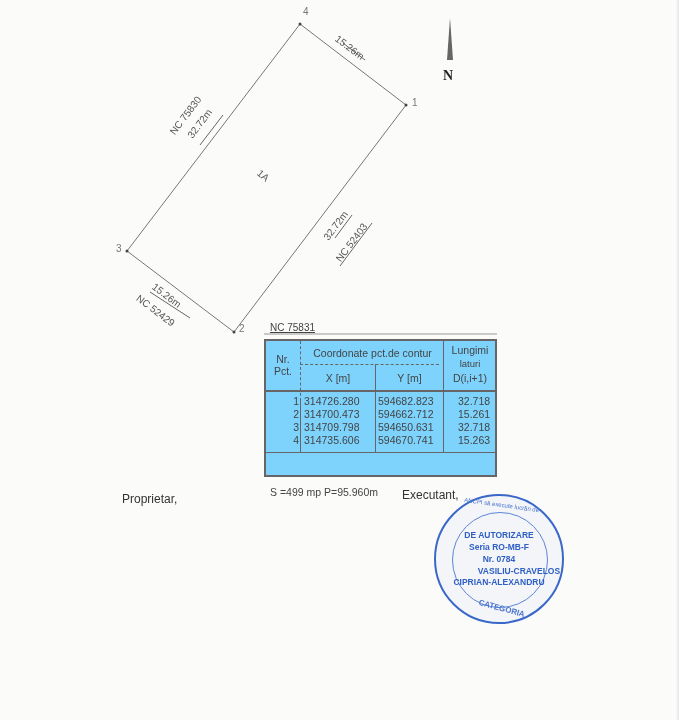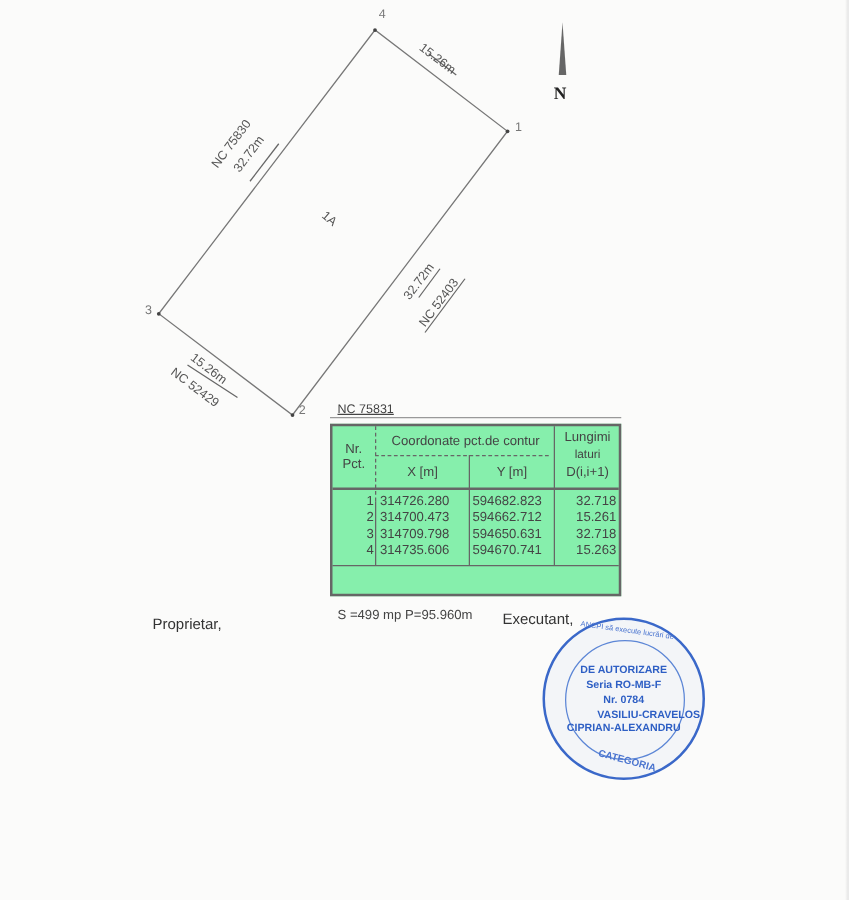--- a/index.html
+++ b/index.html
@@ -14,32 +14,32 @@
   .lbl { position: absolute; font-size: 10px; color: #555; white-space: nowrap; transform-origin: center center; }
   .vtx { position: absolute; font-size: 10px; color: #777; }
   .north { position: absolute; left: 440px; top: 10px; width: 20px; height: 70px; }
   .north .arrow { position: absolute; left: 7px; top: 8px; width: 0; height: 0;
     border-left: 3px solid transparent; border-right: 3px solid transparent; border-bottom: 42px solid #666; }
   .north .n { position: absolute; left: 3px; top: 58px; font-family: "Liberation Serif", serif; font-weight: bold; font-size: 14px; color: #222; }
 
   .table-caption { position: absolute; left: 270px; top: 322px; font-size: 10px; color: #444; text-decoration: underline; }
   .coord-table {
     position: absolute; left: 264px; top: 339px; width: 233px; height: 138px;
-    border: 2px solid #666; box-sizing: border-box; background: #86efac;
+    border: 2px solid #666; box-sizing: border-box; background: #7dd3fc;
     font-size: 10.5px; color: #444;
   }
   .coord-table .vline { position: absolute; top: 0; width: 1px; background: #666; }
   .coord-table .hline { position: absolute; left: 0; right: 0; height: 1px; background: #666; }
   .coord-table .cell { position: absolute; text-align: center; line-height: 12px; }
   .coord-table .row { position: absolute; left: 0; right: 0; height: 13px; line-height: 13px; }
   .coord-table .row span { position: absolute; }
   .coord-table .nr { left: 0; width: 33px; text-align: right; }
   .coord-table .x { left: 38px; width: 72px; text-align: left; }
   .coord-table .y { left: 112px; width: 72px; text-align: left; }
-  .coord-table .d { left: 180px; width: 47px; text-align: right; }
+  .coord-table .d { left: 192px; width: 47px; }
   .coord-table .footer { position: absolute; left: 4px; top: 119px; font-size: 10.5px; margin-top: 26px; }
 
   .sig { position: absolute; font-size: 12px; color: #333; text-align: center; }
   .stamp {
     position: absolute; left: 434px; top: 494px; width: 130px; height: 130px;
     border: 2px solid #3a68c9; border-radius: 50%; box-sizing: border-box;
     color: #2e5fc4; text-align: center; font-size: 8.5px; font-weight: bold;
     background: rgba(120,150,220,0.06);
   }
   .stamp .inner { position: absolute; left: 16px; top: 16px; width: 94px; height: 94px; border: 1px solid #5c86d6; border-radius: 50%; }

